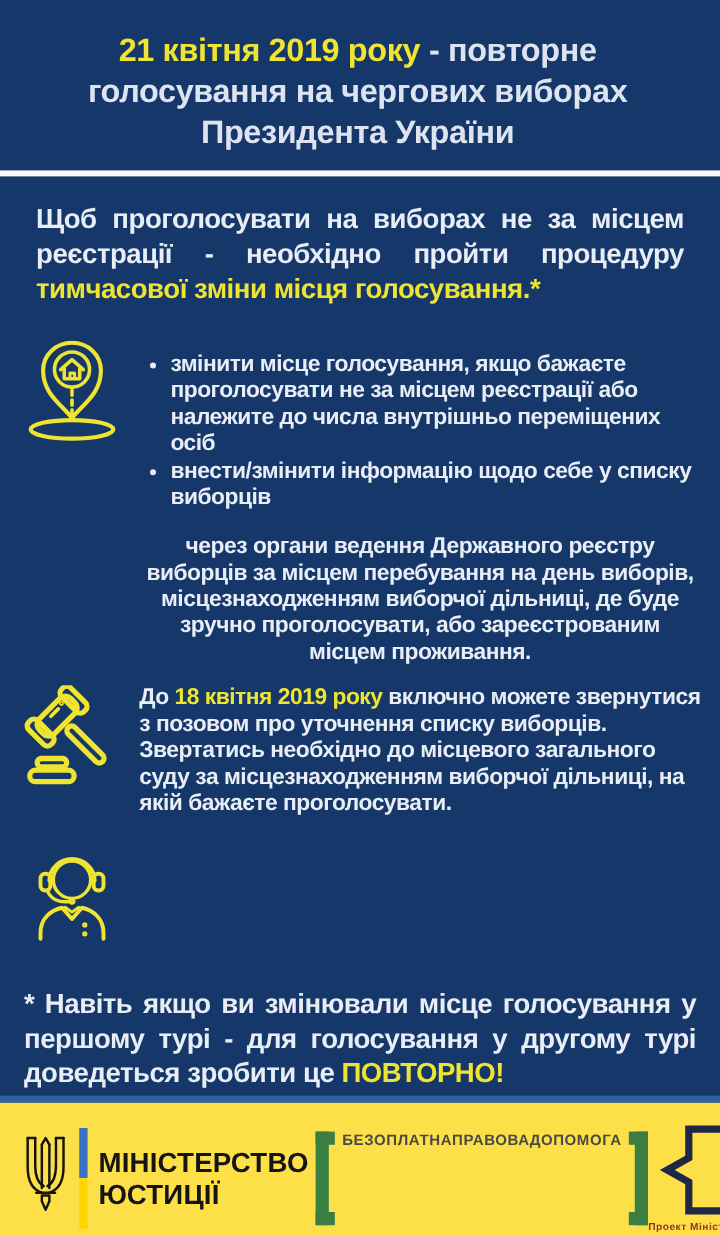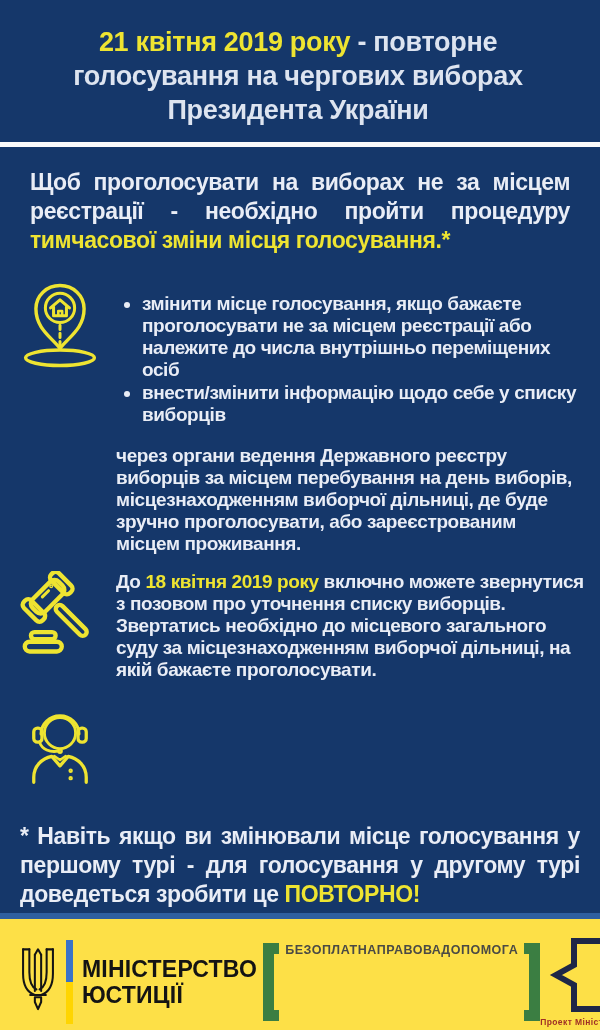--- a/index.html
+++ b/index.html
@@ -47,21 +47,21 @@
     color:#E9EDF6;
     letter-spacing:-0.4px;
   }
   .text-col p { margin:0; }
   .sec-heading { margin:4px 0 0 0; }
   ul.bullets {
     margin:16px 0 0 0;
     padding-left:26px;
   }
   ul.bullets li { margin:0 0 1px 0; }
-  .sec-par { margin-top:19px !important; }
+  .sec-par { margin-top:19px !important;text-align:center; }
   
   .footnote {
     margin:27px 20px 0 20px;
     font-size:23px; line-height:29px;
     color:#E9EDF6;
     text-align:justify;
     letter-spacing:-0.4px;
   }
   
   .footer-accent {

